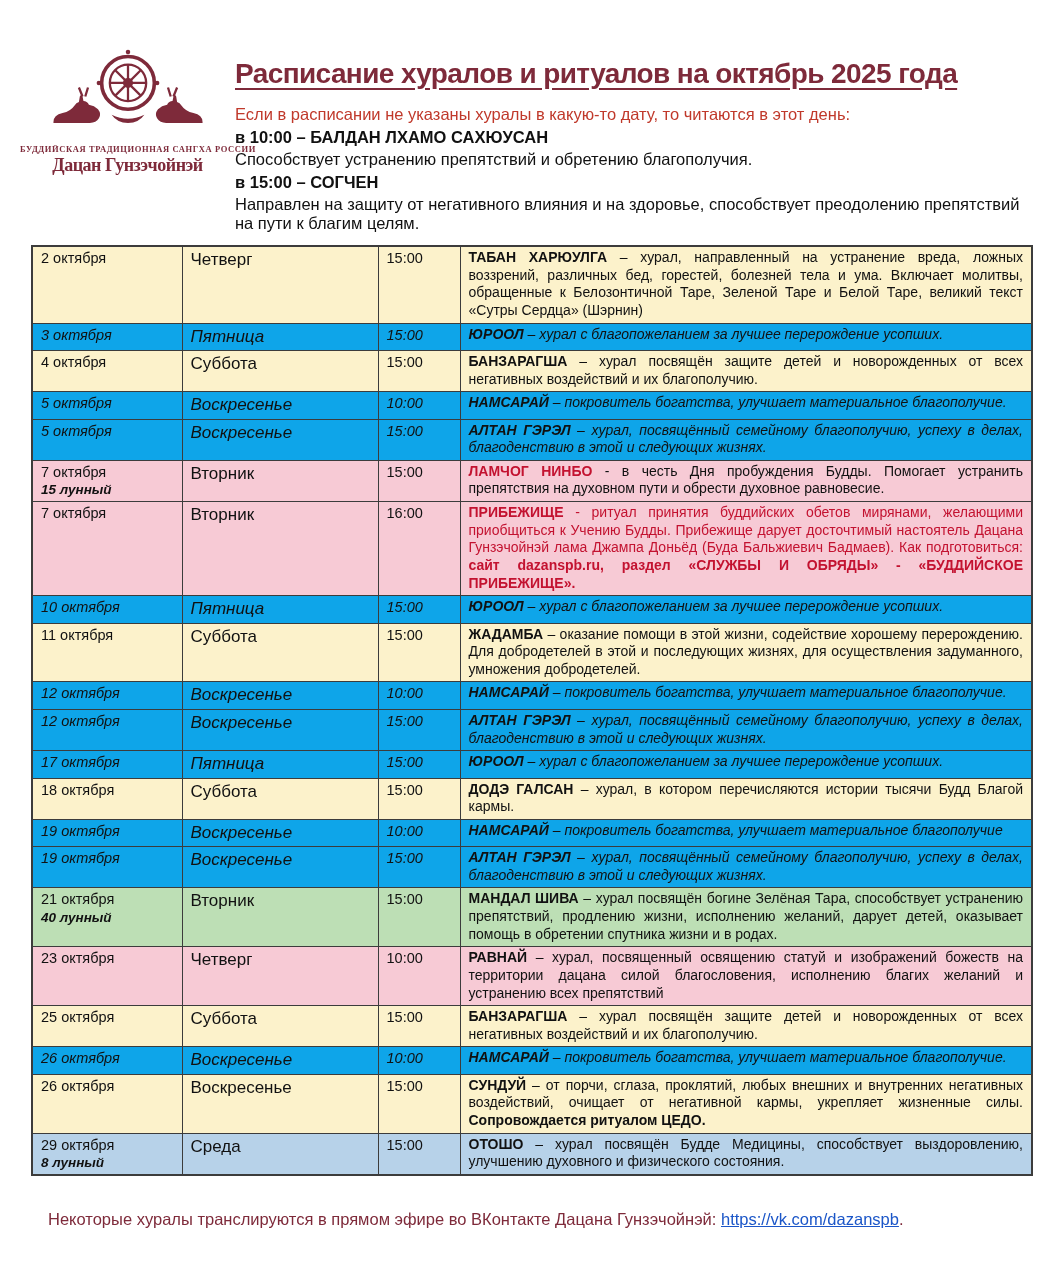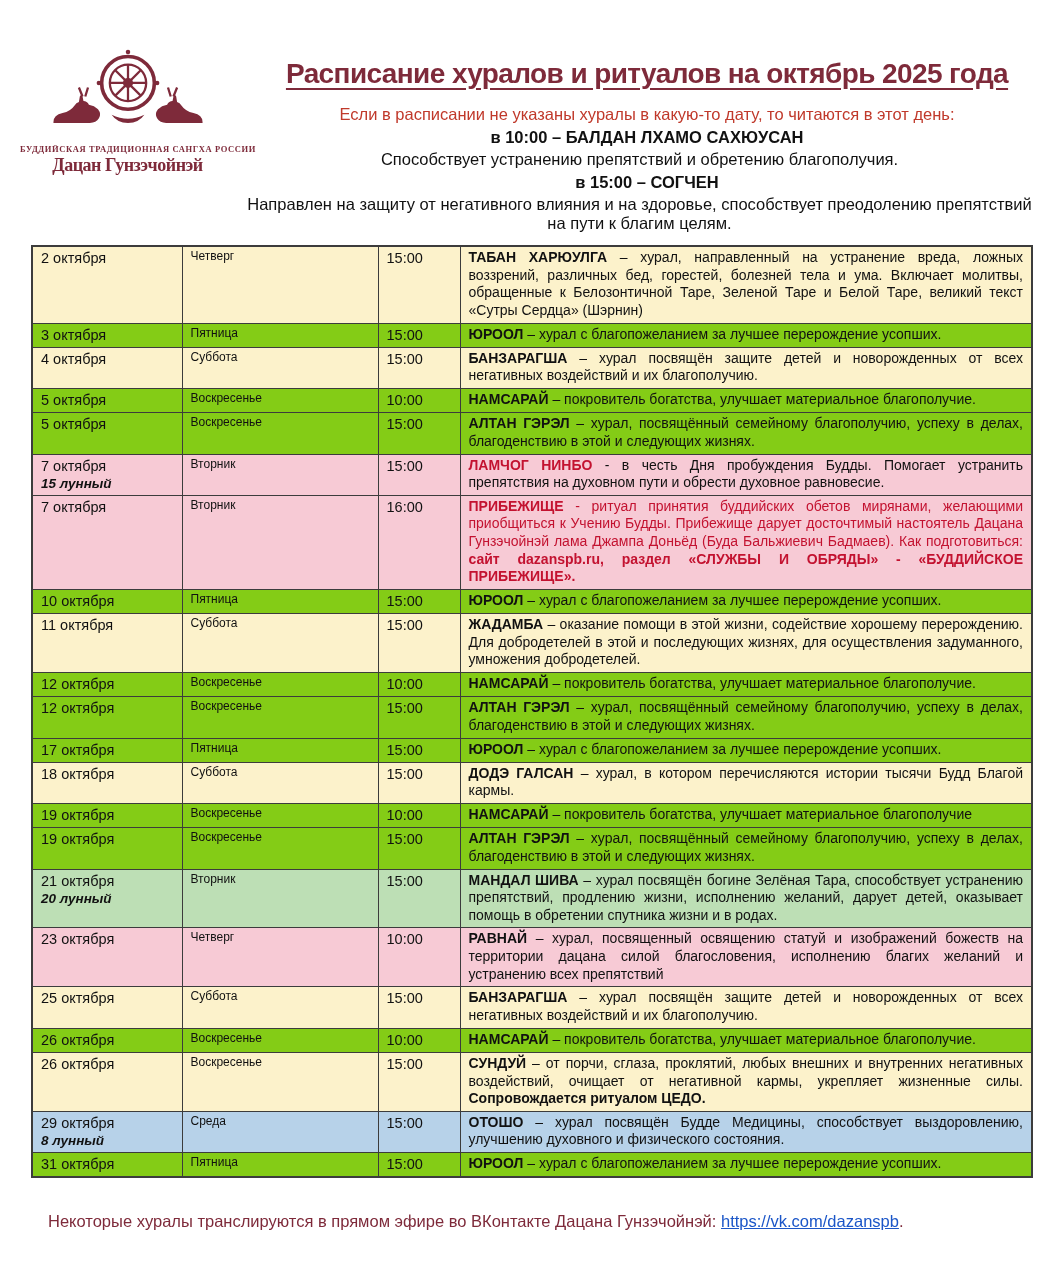--- a/index.html
+++ b/index.html
@@ -13,41 +13,41 @@
   .page{position:relative; width:1048px; height:1280px; padding-top:42px;}
 
   
   .header{display:flex; align-items:flex-start;}
   .logo{width:215px; margin-left:20px; text-align:center; color:var(--maroon); flex:none;}
   .logo svg{display:block; margin:0 auto;}
   .logo-org{font-family:"Liberation Serif", serif; font-weight:700; font-size:8.5px;
     letter-spacing:.6px; margin-top:2px; white-space:nowrap;}
   .logo-name{font-family:"Liberation Serif", serif; font-weight:700; font-size:18px;
     letter-spacing:-0.5px; margin-top:1px; white-space:nowrap;}
-  .title-block{margin-left:12px; width:800px; padding-left:0;text-align:center;}
+  .title-block{margin-left:0; width:800px; padding-left:0;}
   .doc-title{color:var(--maroon); font-weight:700; font-size:28px; letter-spacing:-0.6px;
     text-decoration:underline; text-underline-offset:5px; margin-top:16px;}
   .doc-subtitle{color:var(--maroon); font-weight:700; font-size:17px; margin-top:10px;}
   .doc-note{color:var(--red); font-size:16.5px; margin-top:15px;}
   .doc-line-bold{font-weight:700; font-size:16.5px; margin-top:4px;}
   .doc-line{font-size:16.5px; margin-top:3px; max-width:785px;}
 
   
   table.schedule{margin:12px 0 0 31px; width:1002px; border-collapse:collapse;
     border:2px solid var(--border); font-size:14px; line-height:1.26;}
   table.schedule td{border:1.5px solid var(--border); padding:2px 8px 3px 8px; vertical-align:top;}
   td.c-date{width:150px; font-size:14.5px;}
-  td.c-day{width:196px; font-size:12px;}
+  td.c-day{width:196px; font-size:17px;}
   td.c-time{width:82px; text-align:left; font-size:14.5px;}
   td.c-desc{text-align:justify;}
   .lunar{font-weight:700; font-style:italic; font-size:13.5px;}
   .kname{font-weight:700;}
   .kbold{font-weight:700;}
   tr.bg-cream td{background:var(--cream);}
-  tr.bg-white td{background:#84cc16;}
+  tr.bg-white td{background:#0ea5e9;font-style:italic;}
   tr.bg-pink td{background:var(--pink);padding-left:8px;}
   tr.bg-green td{background:var(--green);}
   tr.bg-blue td{background:var(--blue);}
   .text-red, .text-red span{color:var(--rowred);}
   .name-red{color:var(--rowred);}
 
   
   .footer{margin:30px 0 0 48px; color:var(--maroon); font-size:16.5px; line-height:1.6;}
   .footer a{color:var(--link); text-decoration:underline;}
 </style>
@@ -216,21 +216,21 @@
           <td class="c-date">
             <div>19 октября</div>
           </td>
           <td class="c-day">Воскресенье</td>
           <td class="c-time">15:00</td>
           <td class="c-desc"><span class="kname">АЛТАН ГЭРЭЛ</span><span> – хурал, посвящённый семейному благополучию, успеху в делах, благоденствию в этой и следующих жизнях.</span></td>
         </tr>
         <tr class="bg-green">
           <td class="c-date">
             <div>21 октября</div>
-            <div class="lunar">20 лунный</div>
+            <div class="lunar">40 лунный</div>
           </td>
           <td class="c-day">Вторник</td>
           <td class="c-time">15:00</td>
           <td class="c-desc"><span class="kname">МАНДАЛ ШИВА</span><span> – хурал посвящён богине Зелёная Тара, способствует устранению препятствий, продлению жизни, исполнению желаний, дарует детей, оказывает помощь в обретении спутника жизни и в родах.</span></td>
         </tr>
         <tr class="bg-pink">
           <td class="c-date">
             <div>23 октября</div>
           </td>
           <td class="c-day">Четверг</td>
@@ -263,28 +263,20 @@
         </tr>
         <tr class="bg-blue">
           <td class="c-date">
             <div>29 октября</div>
             <div class="lunar">8 лунный</div>
           </td>
           <td class="c-day">Среда</td>
           <td class="c-time">15:00</td>
           <td class="c-desc"><span class="kname">ОТОШО</span><span> – хурал посвящён Будде Медицины, способствует выздоровлению, улучшению духовного и физического состояния.</span></td>
         </tr>
-        <tr class="bg-white">
-          <td class="c-date">
-            <div>31 октября</div>
-          </td>
-          <td class="c-day">Пятница</td>
-          <td class="c-time">15:00</td>
-          <td class="c-desc"><span class="kname">ЮРООЛ</span><span> – хурал с благопожеланием за лучшее перерождение усопших.</span></td>
-        </tr>
       </tbody>
   </table>
 
   <div class="footer">
     <div><span>Некоторые хуралы транслируются в прямом эфире во ВКонтакте Дацана Гунзэчойнэй: </span><a href="#">https://vk.com/dazanspb</a><span>.</span></div>
 
   </div>
 
 </div>
 

